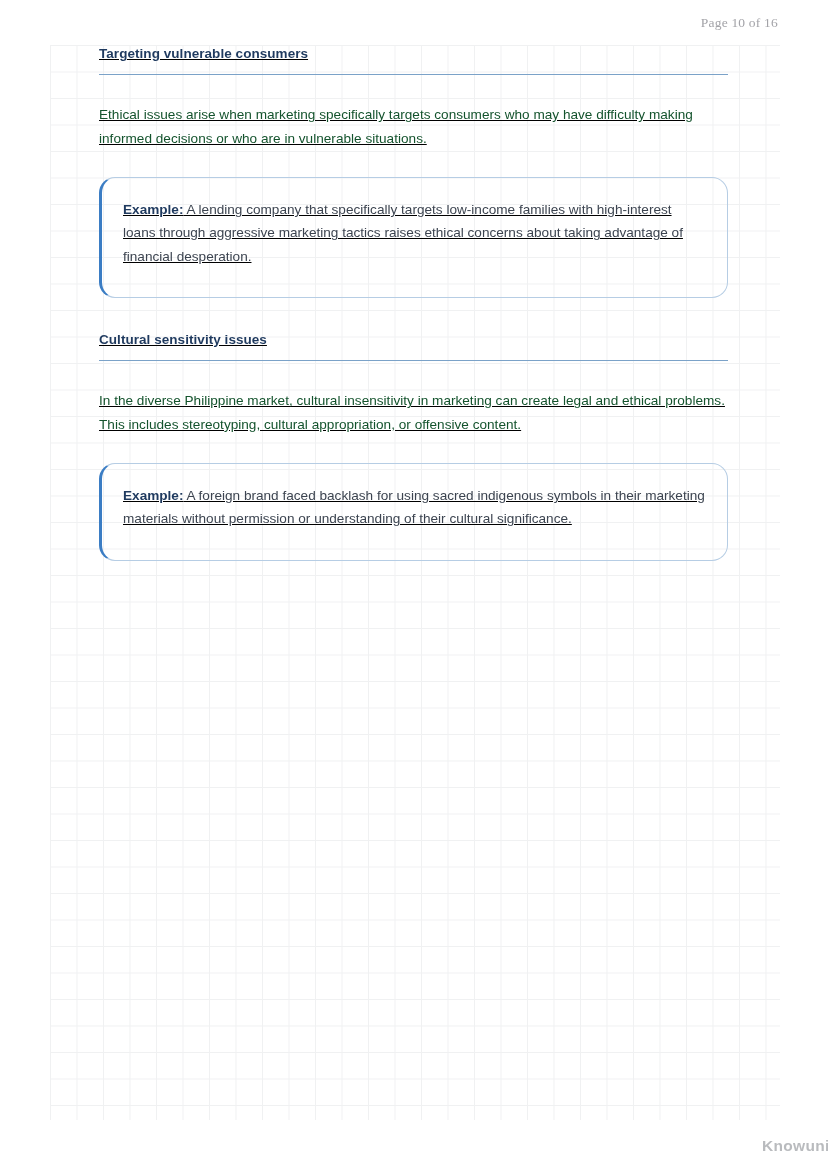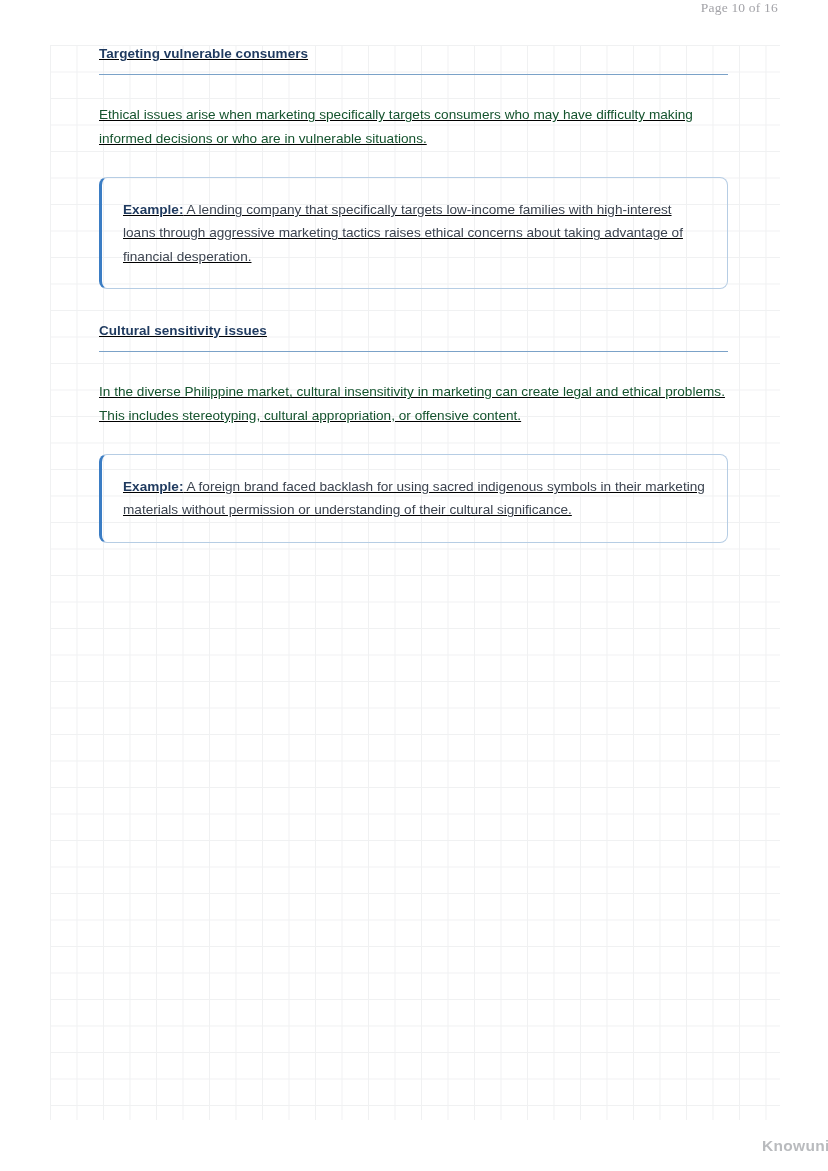--- a/index.html
+++ b/index.html
@@ -19,20 +19,21 @@
   
   .page-header {
     position: absolute;
     top: 0;
     left: 0;
     width: 828px;
     height: 45px;
     box-sizing: border-box;
     padding-right: 50px;
     display: flex;
+    align-items: center;
     justify-content: flex-end;
   }
   .page-indicator {
     font-family: "Liberation Serif", serif;
     font-size: 13.5px;
     color: #a3a3a8;
     letter-spacing: 0.2px;
   }
 
   
@@ -83,23 +84,23 @@
     color: #14532d;
     margin: 0;
     letter-spacing: 0.01px;
   }
 
   
   .example-box {
     box-sizing: border-box;
     border: 1px solid #b6cde4;
     border-left: 3.5px solid #3b7dc4;
-    border-radius: 8px;
+    border-radius: 16px;
     background: transparent;
-    padding: 20px 20px 20px 21px;
+    padding: 20px 20px 29px 21px;
   }
   .example-text {
     font-size: 13.6px;
     line-height: 23.3px;
     color: #3c4450;
     margin: 0;
   }
   .example-label {
     font-weight: bold;
     color: #1f3a5f;

